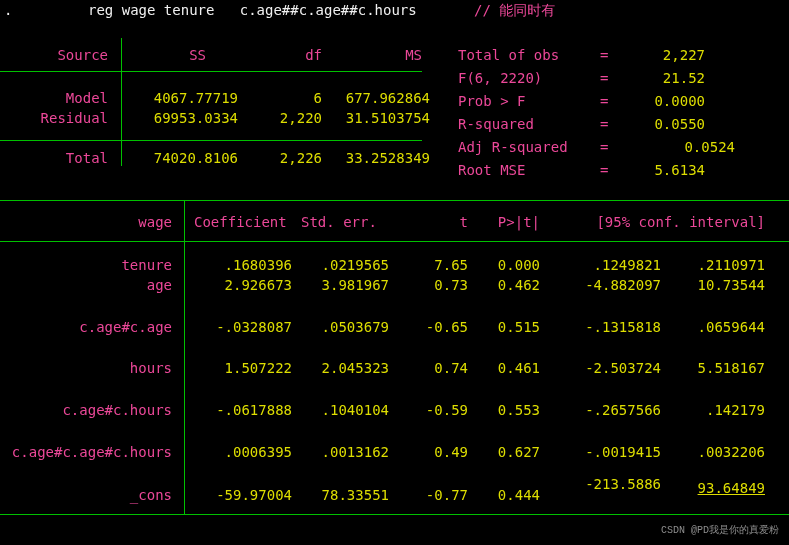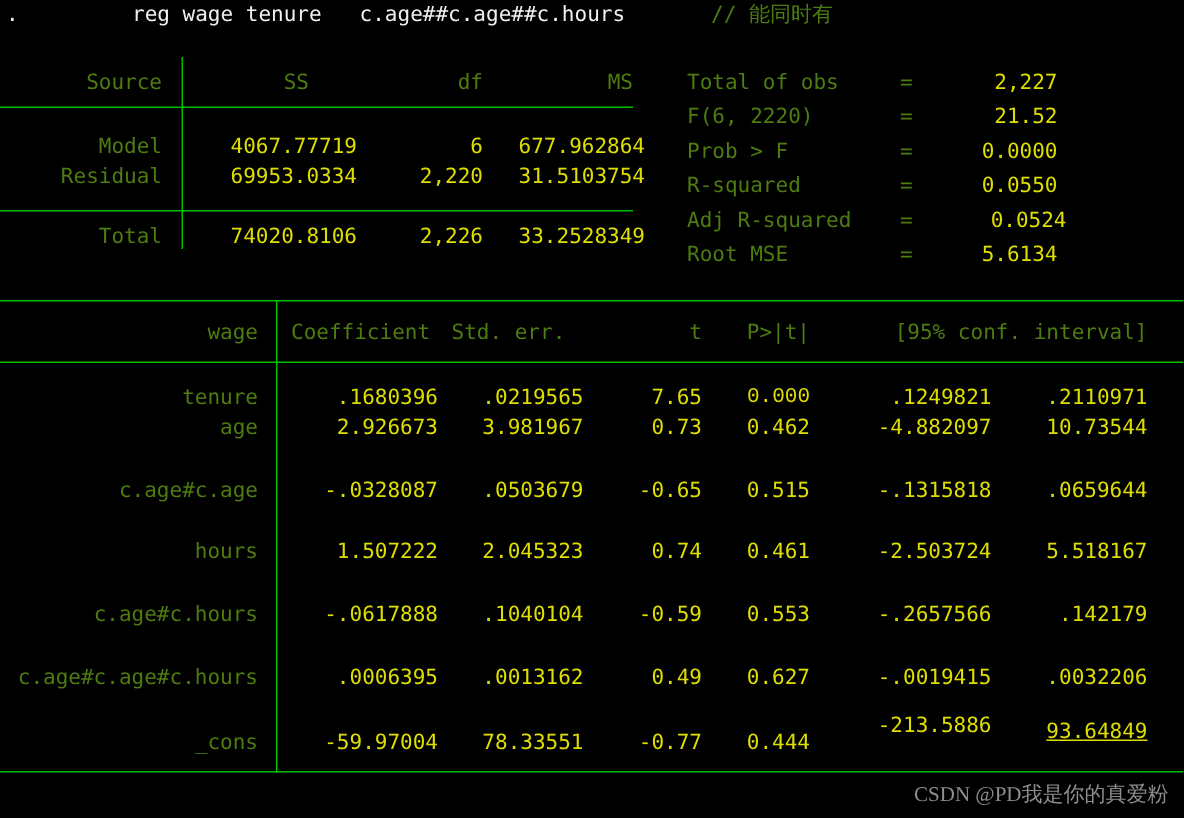--- a/index.html
+++ b/index.html
@@ -22,21 +22,21 @@
 
   
   .cell {
     position: absolute;
     white-space: pre;
     font-family: "DejaVu Sans Mono", "Liberation Mono", monospace;
     font-size: 14px;
     line-height: 20px;
     letter-spacing: 0px;
   }
-  .green  { color: #4d7c0f; }
+  .green  { color: #ec4899; }
   .yellow { color: #dede00; }
   .white  { color: #f0f0f0; }
 
   .r-align { text-align: right; }
   .l-align { text-align: left; }
 
   
   .hrule {
     position: absolute;
     height: 1px;
@@ -50,22 +50,22 @@
 
   
   #command-line { top: 3px; }
 
   
   #watermark {
     position: absolute;
     right: 10px;
     bottom: 5px;
     color: #8e8e8e;
-    font-family: Liberation Serif, serif;
-    font-size: 14px;
+    font-family: Liberation Mono, monospace;
+    font-size: 10px;
     line-height: 18px;
     white-space: pre;
   }
 </style>
 </head>
 <body>
 
 <div id="command-line">
   <span class="cell white" style="left:4px; top:0;">.</span>
   <span class="cell white" style="left:88px; top:0;">reg wage tenure   c.age##c.age##c.hours</span>
@@ -112,21 +112,21 @@
   <span class="cell green l-align" style="left:458px; top:91px;">Prob &gt; F</span>
   <span class="cell green l-align" style="left:600px; top:91px;">=</span>
   <span class="cell yellow r-align" style="left:630px; top:91px; width:75px;">0.0000</span>
 
   <span class="cell green l-align" style="left:458px; top:114px;">R-squared</span>
   <span class="cell green l-align" style="left:600px; top:114px;">=</span>
   <span class="cell yellow r-align" style="left:630px; top:114px; width:75px;">0.0550</span>
 
   <span class="cell green l-align" style="left:458px; top:137px;">Adj R-squared</span>
   <span class="cell green l-align" style="left:600px; top:137px;">=</span>
-  <span class="cell yellow r-align" style="left:636px; top:137px; width:75px;text-align:right;">0.0524</span>
+  <span class="cell yellow r-align" style="left:660px; top:137px; width:75px;text-align:right;">0.0524</span>
 
   <span class="cell green l-align" style="left:458px; top:160px;">Root MSE</span>
   <span class="cell green l-align" style="left:600px; top:160px;">=</span>
   <span class="cell yellow r-align" style="left:630px; top:160px; width:75px;">5.6134</span>
 </div>
 
 <div>
 
   <div class="hrule" style="left:0px;   top:200px; width:789px;"></div>
   <div class="hrule" style="left:0px;   top:241px; width:789px;"></div>
@@ -137,21 +137,21 @@
   <span class="cell green l-align" style="left:194px; top:212px;">Coefficient</span>
   <span class="cell green l-align" style="left:301px; top:212px;">Std. err.</span>
   <span class="cell green r-align" style="left:400px; top:212px; width:68px;">t</span>
   <span class="cell green r-align" style="left:472px; top:212px; width:68px;">P&gt;|t|</span>
   <span class="cell green r-align" style="left:570px; top:212px; width:195px;">[95% conf. interval]</span>
 
   <span class="cell green r-align" style="left:0px;   top:255px; width:172px;">tenure</span>
   <span class="cell yellow r-align" style="left:194px; top:255px; width:98px;">.1680396</span>
   <span class="cell yellow r-align" style="left:292px; top:255px; width:97px;">.0219565</span>
   <span class="cell yellow r-align" style="left:392px; top:255px; width:76px;">7.65</span>
-  <span class="cell yellow r-align" style="left:470px; top:255px; width:70px;font-family:Liberation Mono, monospace;">0.000</span>
+  <span class="cell yellow r-align" style="left:470px; top:255px; width:70px;">0.000</span>
   <span class="cell yellow r-align" style="left:556px; top:255px; width:105px;">.1249821</span>
   <span class="cell yellow r-align" style="left:661px; top:255px; width:104px;">.2110971</span>
 
   <span class="cell green r-align" style="left:0px;   top:275px; width:172px;">age</span>
   <span class="cell yellow r-align" style="left:194px; top:275px; width:98px;">2.926673</span>
   <span class="cell yellow r-align" style="left:292px; top:275px; width:97px;">3.981967</span>
   <span class="cell yellow r-align" style="left:392px; top:275px; width:76px;">0.73</span>
   <span class="cell yellow r-align" style="left:470px; top:275px; width:70px;">0.462</span>
   <span class="cell yellow r-align" style="left:556px; top:275px; width:105px;">-4.882097</span>
   <span class="cell yellow r-align" style="left:661px; top:275px; width:104px;">10.73544</span>

